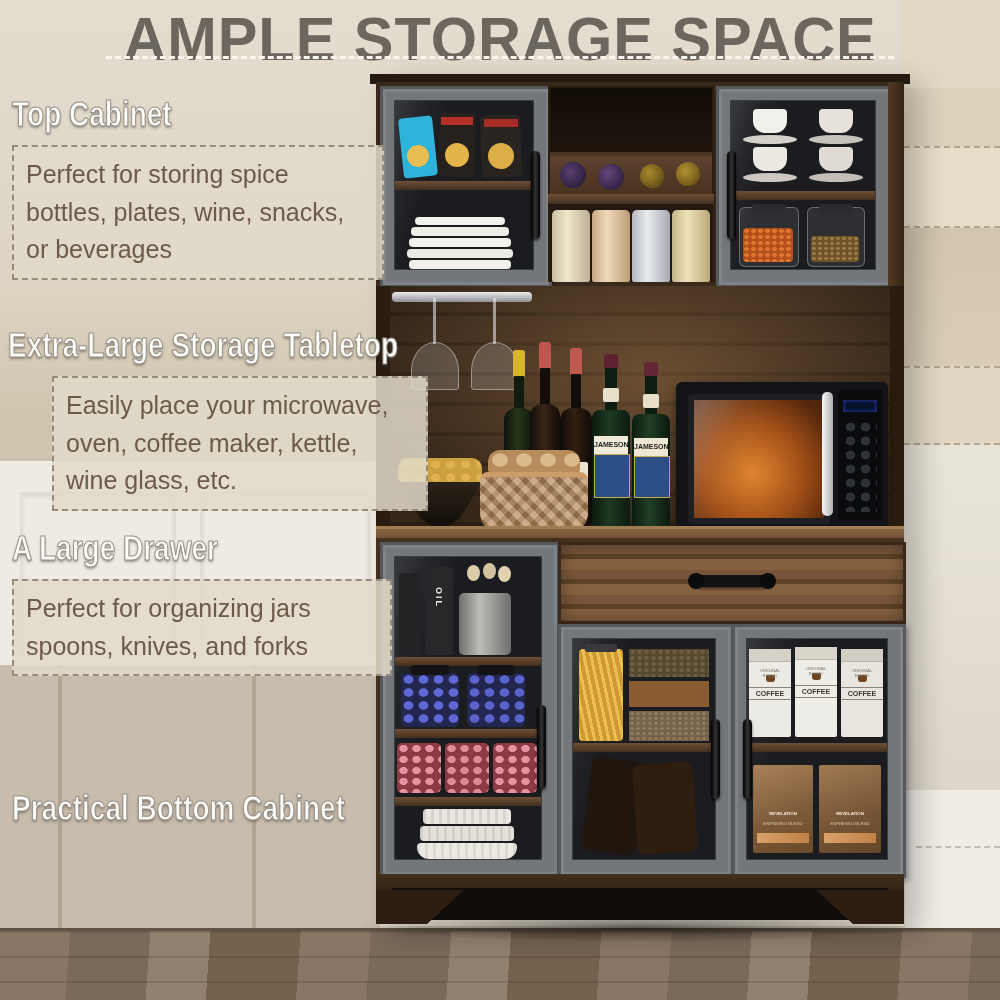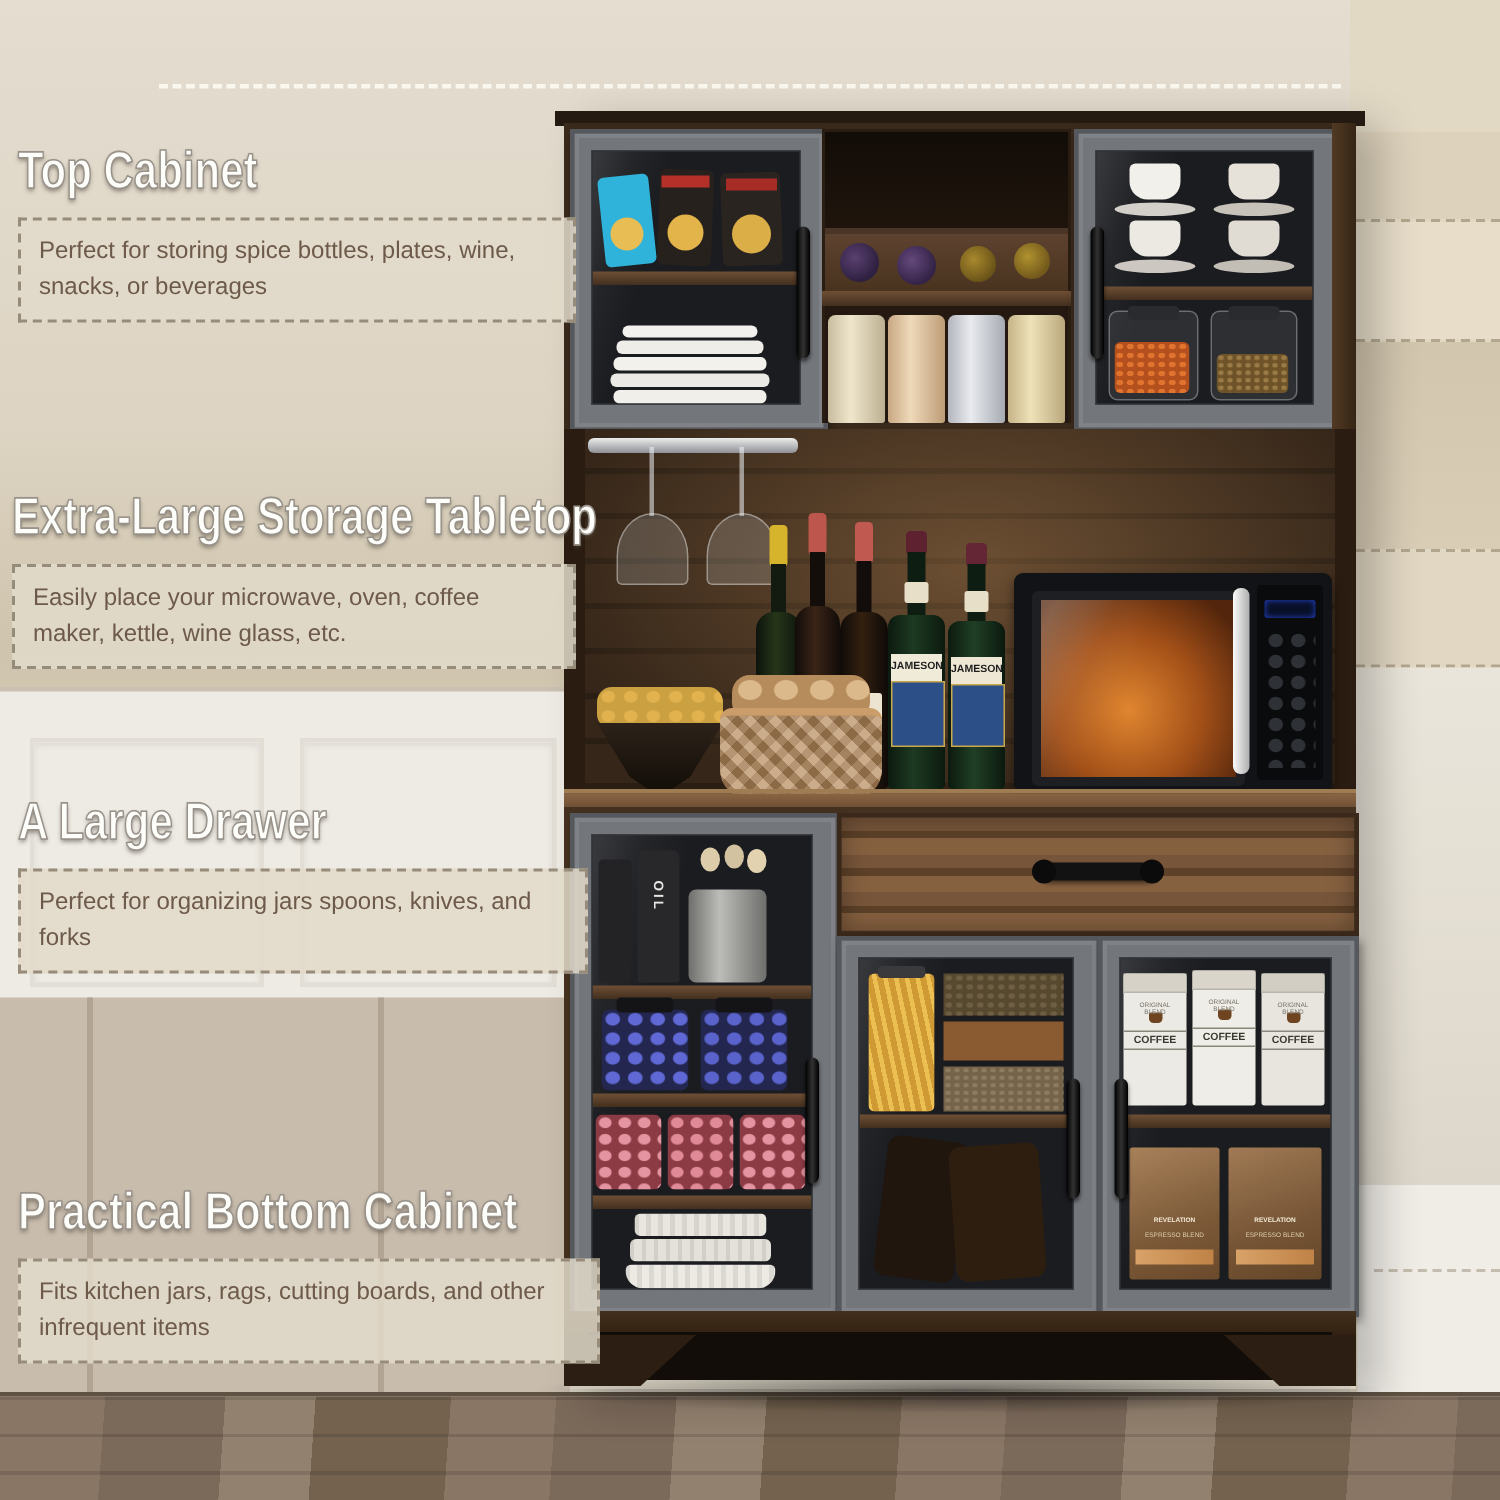--- a/index.html
+++ b/index.html
@@ -7,21 +7,21 @@
          font-family:"Liberation Sans",sans-serif;background:#dcd4c5;}
   .abs{position:absolute;}
   
   .main-title{font-weight:bold;font-size:62px;line-height:1;color:#6b675f;
     letter-spacing:1px;white-space:nowrap;transform:scaleX(.96);transform-origin:center top;}
   .h-feature{font-weight:bold;font-size:35px;line-height:1;color:#fdfdfa;
     -webkit-text-stroke:1.1px #98928a;
     text-shadow:0 2px 3px rgba(80,72,62,.55),0 0 1px #8a8278;
     transform:scaleX(.8);transform-origin:left top;white-space:nowrap;}
   .box-feature{border:2px dashed #978b7a;background:rgba(226,218,202,.85);
-    color:#6d5a4a;font-size:16px;line-height:1.5;padding:9px 12px;}
+    color:#6d5a4a;font-size:25px;line-height:1.5;padding:9px 12px;}
   
   .door{background:#73767b;border:3px solid #55585c;box-shadow:inset 0 0 0 3px #7f8286,2px 3px 6px rgba(0,0,0,.35);}
   .glass{background:linear-gradient(105deg,rgba(255,255,255,.12) 2%,rgba(255,255,255,.04) 16%,rgba(255,255,255,0) 30%),#1b1c20;
     border:1px solid #3a3d41;overflow:hidden;}
   .handle-v{width:9px;border-radius:5px;background:linear-gradient(90deg,#000,#323232 50%,#000);box-shadow:0 2px 3px rgba(0,0,0,.6);}
   .shelf{background:linear-gradient(#6e4f35,#432f1e);}
   .planks{background:
      radial-gradient(ellipse at 52% 38%,rgba(160,118,74,.40),rgba(0,0,0,.28) 78%),
      repeating-linear-gradient(180deg,#4a3523 0 26px,#3a2a1b 26px 30px);}
   .woodgrain{background:repeating-linear-gradient(180deg,#77553a 0 9px,#5d4128 9px 14px,#866140 14px 25px);}
@@ -58,20 +58,23 @@
   <div class="abs dash-line" style="left:916px;top:846px;width:84px;border-color:#c4bcae;"></div>
 
   <div class="abs" style="left:0;top:928px;width:1000px;height:72px;
        background:
         repeating-linear-gradient(180deg,rgba(0,0,0,.12) 0 2px,transparent 2px 25px),
         repeating-linear-gradient(94deg,#8a7665 0 70px,#7b695a 70px 150px,#93816f 150px 210px,#74624f 210px 300px);
        border-top:3px solid #5f5244;"></div>
   <div class="abs" style="left:360px;top:912px;width:560px;height:30px;
        background:radial-gradient(ellipse at 50% 50%,rgba(0,0,0,.5),rgba(0,0,0,0) 72%);"></div>
 
+  <div class="abs" style="left:0;top:8px;width:1000px;text-align:center;">
+    <div class="main-title">AMPLE STORAGE SPACE</div>
+  </div>
   <div class="abs" style="left:106px;top:56px;width:788px;border-top:3px dashed #faf7ef;"></div>
 
   <div class="abs" style="left:376px;top:74px;width:528px;height:852px;box-shadow:16px 8px 26px rgba(0,0,0,.22);">
 
     <div class="abs" style="left:-6px;top:0;width:540px;height:10px;background:#241a11;"></div>
 
     <div class="abs" style="left:0;top:8px;width:528px;height:204px;background:#3a2a1c;">
 
       <div class="abs door" style="left:4px;top:4px;width:166px;height:196px;">
         <div class="abs glass" style="left:11px;top:11px;width:138px;height:168px;">
@@ -315,26 +318,25 @@
     </div>
   </div>
 
   <div class="abs" style="left:12px;top:96px;width:380px;">
     <div class="h-feature">Top Cabinet</div>
     <div class="box-feature" style="margin-top:14px;width:344px;">Perfect for storing spice bottles, plates, wine, snacks, or beverages</div>
   </div>
 
   <div class="abs" style="left:8px;top:327px;width:380px;">
     <div class="h-feature">Extra-Large Storage Tabletop</div>
-    <div class="box-feature" style="margin-top:14px;width:348px;">Easily place your microwave, oven, coffee maker, kettle, wine glass, etc.</div>
+    <div class="box-feature" style="margin-top:14px;width:348px;margin-left:44px;">Easily place your microwave, oven, coffee maker, kettle, wine glass, etc.</div>
   </div>
 
   <div class="abs" style="left:12px;top:530px;width:380px;">
     <div class="h-feature">A Large Drawer</div>
     <div class="box-feature" style="margin-top:14px;width:352px;">Perfect for organizing jars spoons, knives, and forks</div>
   </div>
 
   <div class="abs" style="left:12px;top:790px;width:390px;">
     <div class="h-feature">Practical Bottom Cabinet</div>
-    <div class="box-feature" style="margin-top:14px;width:360px;">Fits kitchen jars, rags, cutting boards, and other infrequent items</div>
   </div>
 
 </div>
 
 </body></html>

